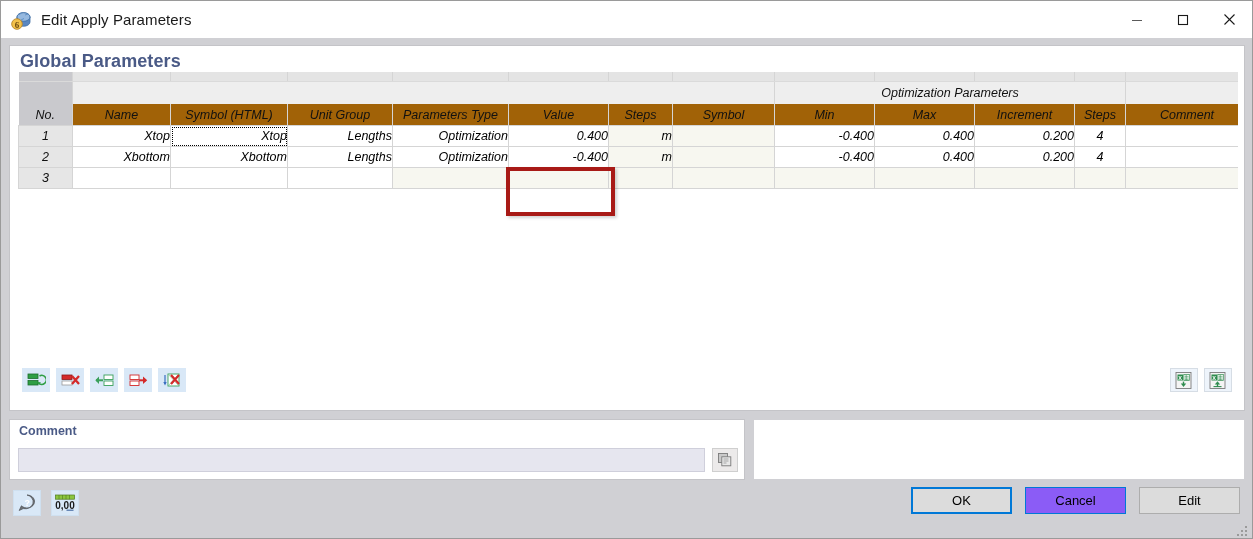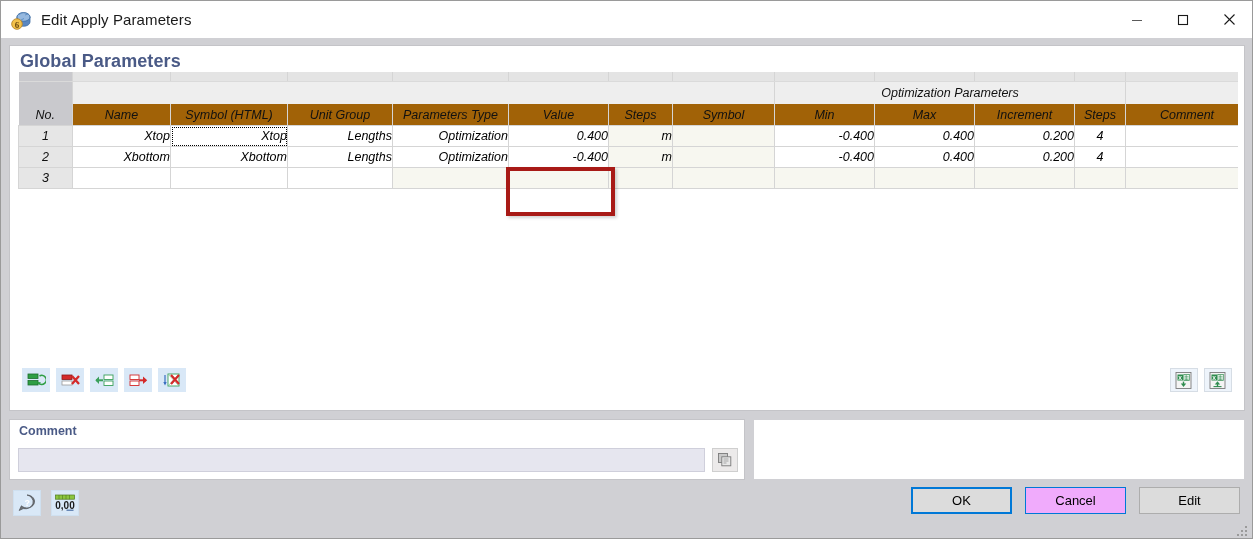--- a/index.html
+++ b/index.html
@@ -351,21 +351,21 @@
     align-items: center;
     justify-content: center;
     padding: 0;
   }
   .dlgbtn.focused {
     border: 2px solid #0078d7;
     background: #dcdcdc;
   }
   .dlgbtn.hover {
     border: 1px solid #0078d7;
-    background: #f0abfc;
+    background: #8b5cf6;
   }
   .grip {
     position: absolute;
     right: 3px;
     bottom: 2px;
     width: 12px;
     height: 12px;
   }
   .grip i {
     position: absolute;

